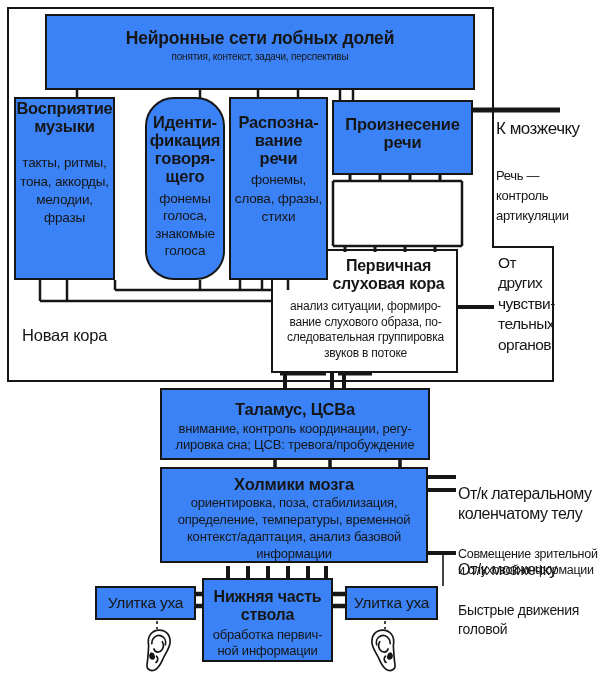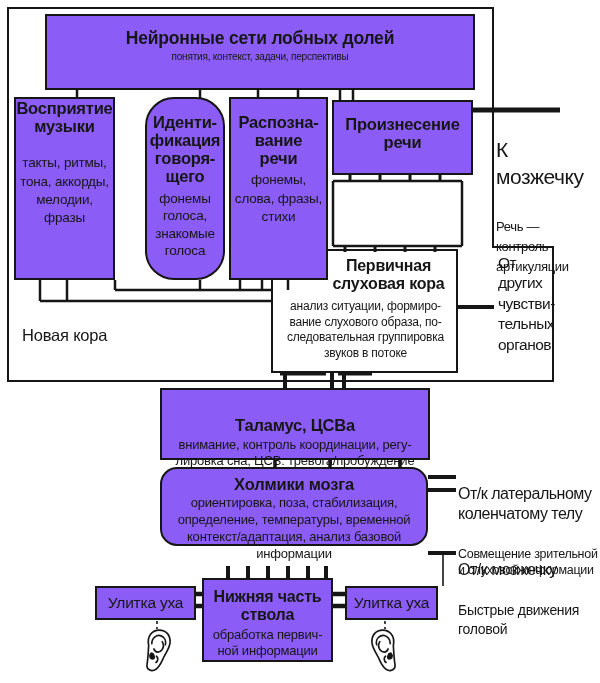--- a/index.html
+++ b/index.html
@@ -3,21 +3,21 @@
 <meta charset="utf-8">
 <style>
   html,body{margin:0;padding:0;background:#fff;}
   #stage{
     position:relative;width:600px;height:683px;background:#fff;overflow:hidden;
     font-family:"Liberation Sans","DejaVu Sans",sans-serif;color:#161616;
     letter-spacing:-0.2px;
   }
   #wires{position:absolute;left:0;top:0;z-index:0;}
   .box{
-    position:absolute;box-sizing:border-box;background:#8b5cf6;border:2px solid #161616;
+    position:absolute;box-sizing:border-box;background:#3b82f6;border:2px solid #161616;
     display:flex;flex-direction:column;align-items:center;z-index:1;text-align:center;
   }
   .t{font-weight:700;white-space:pre-line;line-height:1.1;}
   .b{white-space:pre-line;line-height:1.22;}
   .floating{position:absolute;z-index:2;white-space:pre-line;text-align:left;}
   .ann-big{font-size:16px;line-height:1.28;letter-spacing:-0.5px;}
   .ann-sub{font-size:13px;line-height:1.3;letter-spacing:-0.3px;}
   .ear{position:absolute;z-index:2;}
 </style>
 </head>
@@ -154,27 +154,27 @@
 речи</div>
   </div>
 
   <div class="floating" style="left:322px;top:257px;width:133px;text-align:center;font-weight:700;font-size:16px;line-height:1.15;">Первичная
 слуховая кора</div>
   <div class="floating" style="left:276px;top:299px;width:179px;text-align:center;font-size:12px;line-height:1.3;">анализ ситуации, формиро-
 вание слухового образа, по-
 следовательная группировка
 звуков в потоке</div>
 
-  <div class="box" style="left:160px;top:388px;width:270px;height:72px;padding-top:26px;">
+  <div class="box" style="left:160px;top:388px;width:270px;height:72px;padding-top:10px;">
     <div class="t" style="font-size:16.5px;">Таламус, ЦСВа</div>
     <div class="b" style="font-size:13px;margin-top:3px;">внимание, контроль координации, регу-
 лировка сна; ЦСВ: тревога/пробуждение</div>
   </div>
 
-  <div class="box" style="left:160px;top:467px;width:268px;height:79px;padding-top:6px;border-radius:17px;">
+  <div class="box" style="left:160px;top:467px;width:268px;height:96px;padding-top:6px;">
     <div class="t" style="font-size:16.5px;">Холмики мозга</div>
     <div class="b" style="font-size:13px;margin-top:2px;line-height:1.3;">ориентировка, поза, стабилизация,
 определение, температуры, временной
 контекст/адаптация, анализ базовой
 информации</div>
   </div>
 
   <div class="box" style="left:202px;top:578px;width:131px;height:84px;padding-top:8px;">
     <div class="t" style="font-size:16px;">Нижняя часть
 ствола</div>
@@ -183,21 +183,21 @@
   </div>
 
   <div class="box" style="left:95px;top:586px;width:101px;height:34px;justify-content:center;">
     <div style="font-size:15.5px;">Улитка уха</div>
   </div>
   <div class="box" style="left:345px;top:586px;width:93px;height:34px;justify-content:center;">
     <div style="font-size:15.5px;">Улитка уха</div>
   </div>
 
   <div class="floating" style="left:496px;top:100px;width:100px;">
-    <div class="ann-big" style="font-size:21px;margin-top:19px;">К мозжечку</div>
+    <div class="ann-big" style="font-size:17px;">К мозжечку</div>
     <div class="ann-sub" style="margin-top:8px;line-height:1.55;">Речь —
 контроль
 артикуляции</div>
   </div>
 
   <div class="floating ann-big" style="left:498px;top:253px;width:60px;font-size:15.5px;line-height:1.32;">От других
 чувстви-
 тельных
 органов</div>
 

